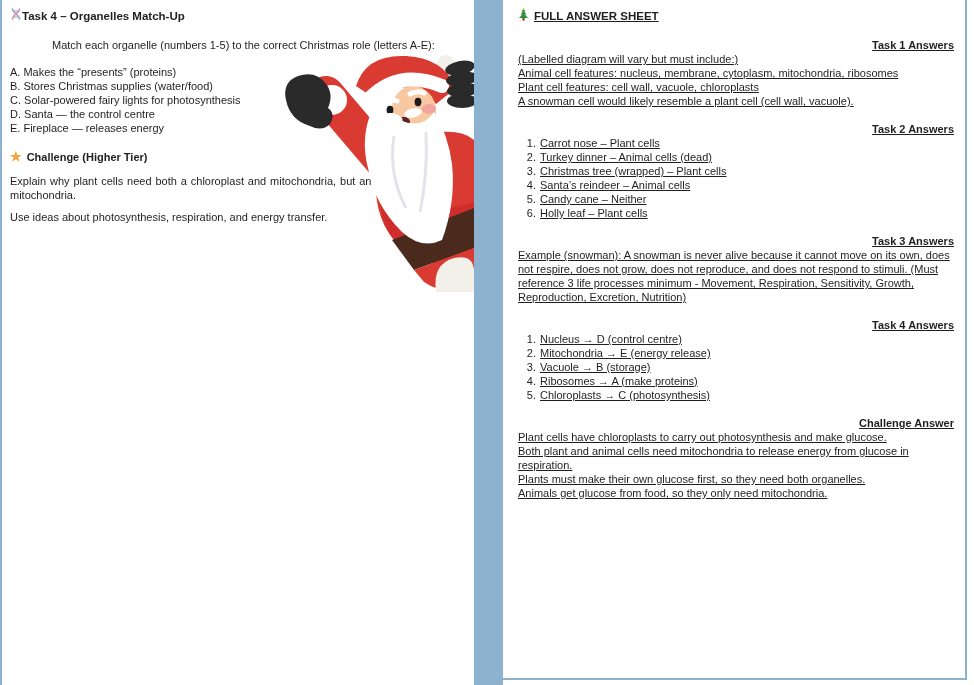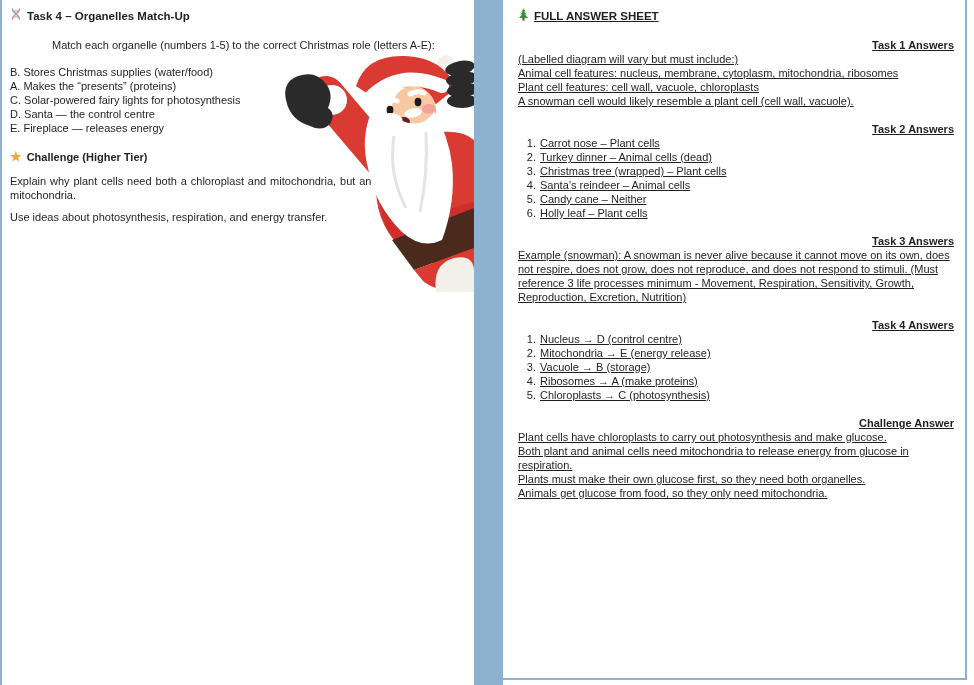--- a/index.html
+++ b/index.html
@@ -16,21 +16,21 @@
   .edge-right  { position:absolute; left:965px; top:0; width:2px; height:680px; }
   .edge-bottom { position:absolute; left:503px; top:678px; width:464px; height:2px; }
 
   .page { position:absolute; top:0; background:#fff; }
   .page-left  { left:2px;   width:472px; height:685px; overflow:hidden; }
   .page-right { left:503px; width:462px; height:678px; overflow:hidden; }
 
   .left-content  { position:absolute; left:8px;  top:8px; width:460px; }
   .right-content { position:absolute; left:15px; top:8px; width:436px;text-decoration:underline; }
 
-  .doc-title { font-weight:bold; font-size:11.5px; display:flex; align-items:center; gap:5px; }
+  .doc-title { font-weight:bold; font-size:11.5px; display:flex; align-items:center; }
   .intro { margin-top:15px;margin-left:42px; }
 
   ol.plain { margin:13px 0 0 0; padding-left:21px; }
   ol.plain li { padding-left:1px; line-height:14px; }
   ol.plain li::marker { font-size:11px; }
 
   .roles { margin-top:13px; }
   .roles div { line-height:14px; }
 
   .challenge-head { margin-top:15px; font-weight:bold; display:flex; align-items:center; gap:5px; }
@@ -66,22 +66,22 @@
           <path d="M3.4 3 L8.6 3 M3.4 9 L8.6 9" stroke="#9aa7b8" stroke-width="1.1"></path>
         </svg>
       </span>
       <span>Task 4 – Organelles Match-Up</span>
     </div>
 
     <div class="intro">Match each organelle (numbers 1-5) to the correct Christmas role (letters A-E):</div>
 
 
     <div class="roles">
+      <div>A. Makes the “presents” (proteins)</div>
       <div>B. Stores Christmas supplies (water/food)</div>
-      <div>A. Makes the “presents” (proteins)</div>
       <div>C. Solar-powered fairy lights for photosynthesis</div>
       <div>D. Santa — the control centre</div>
       <div>E. Fireplace — releases energy</div>
     </div>
 
     <div class="challenge-head">
       <span class="star-glyph">★</span>
       <span>Challenge (Higher Tier)</span>
     </div>
 

